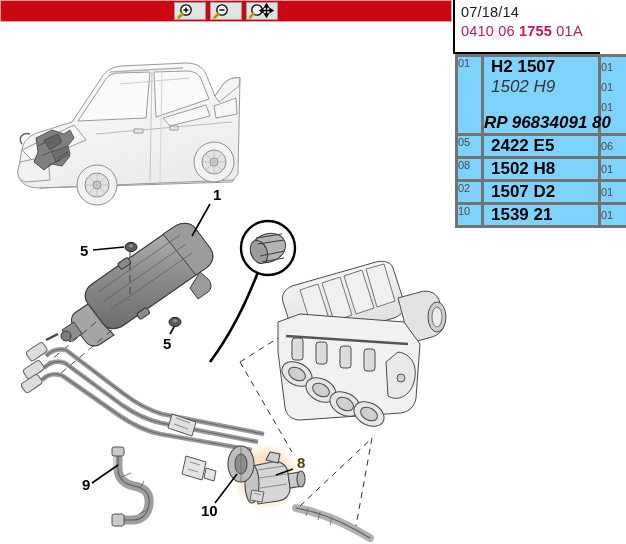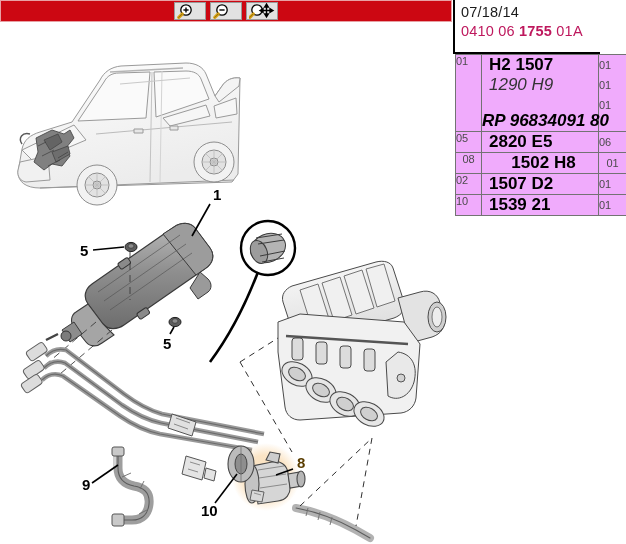--- a/index.html
+++ b/index.html
@@ -71,24 +71,24 @@
 
   
   #parts-table {
     position: absolute;
     left: 455px; top: 54px;
     width: 171px;
     border-collapse: collapse;
     table-layout: fixed;
   }
   #parts-table td {
-    border: 1px solid #737373;
+    border: 3px solid #737373;
     padding: 0;
     vertical-align: top;
-    background: #f0abfc;
+    background: #7dd3fc;
   }
   .col-idx   { width: 26px; }
   .col-desc  { width: 117px; }
   .col-qty   { width: 28px; }
 
   .idx-cell {
     font-size: 11px;
     color: #4b4b4b;
     padding: 1px 0 0 3px;
     line-height: 12px;
@@ -108,21 +108,21 @@
     line-height: 20px;
     height: 20px;
     white-space: nowrap;
     padding-left: 7px;
     color: #000;
   }
   .desc-main   { font-weight: bold; }
   .desc-alt    { font-style: italic; color: #333; font-weight: normal; }
   .desc-rp     { font-weight: bold; font-style: italic; padding-right: 3px; padding-left: 0; margin-top: 16px; }
 
-  tr.row-highlight td { background: #fae0bc; text-align: center; }
+  tr.row-highlight td { background: #fae0bc; }
 
   
   #diagram {
     position: absolute;
     left: 0; top: 22px;
     width: 452px;
     height: 522px;
   }
   #diagram svg { display: block; }
 
@@ -191,35 +191,35 @@
   <colgroup>
     <col class="col-idx">
       <col class="col-desc">
       <col class="col-qty">
   </colgroup>
   <tbody>
       <tr>
         <td class="idx-cell">01</td>
         <td class="desc-cell">
           <div class="desc-line desc-main">H2 1507</div>
-          <div class="desc-line desc-alt">1290 H9</div>
+          <div class="desc-line desc-alt">1502 H9</div>
           <div class="desc-line desc-rp">RP 96834091 80</div>
         </td>
         <td class="qty-cell">
           <div class="qty-stack">
             <span>01</span>
             <span>01</span>
             <span>01</span>
           </div>
         </td>
       </tr>
       <tr>
         <td class="idx-cell">05</td>
         <td class="desc-cell">
-          <div class="desc-line desc-main">2820 E5</div>
+          <div class="desc-line desc-main">2422 E5</div>
         </td>
         <td class="qty-cell">
           <div class="qty-stack">
             <span>06</span>
           </div>
         </td>
       </tr>
       <tr class="row-highlight">
         <td class="idx-cell">08</td>
         <td class="desc-cell">

